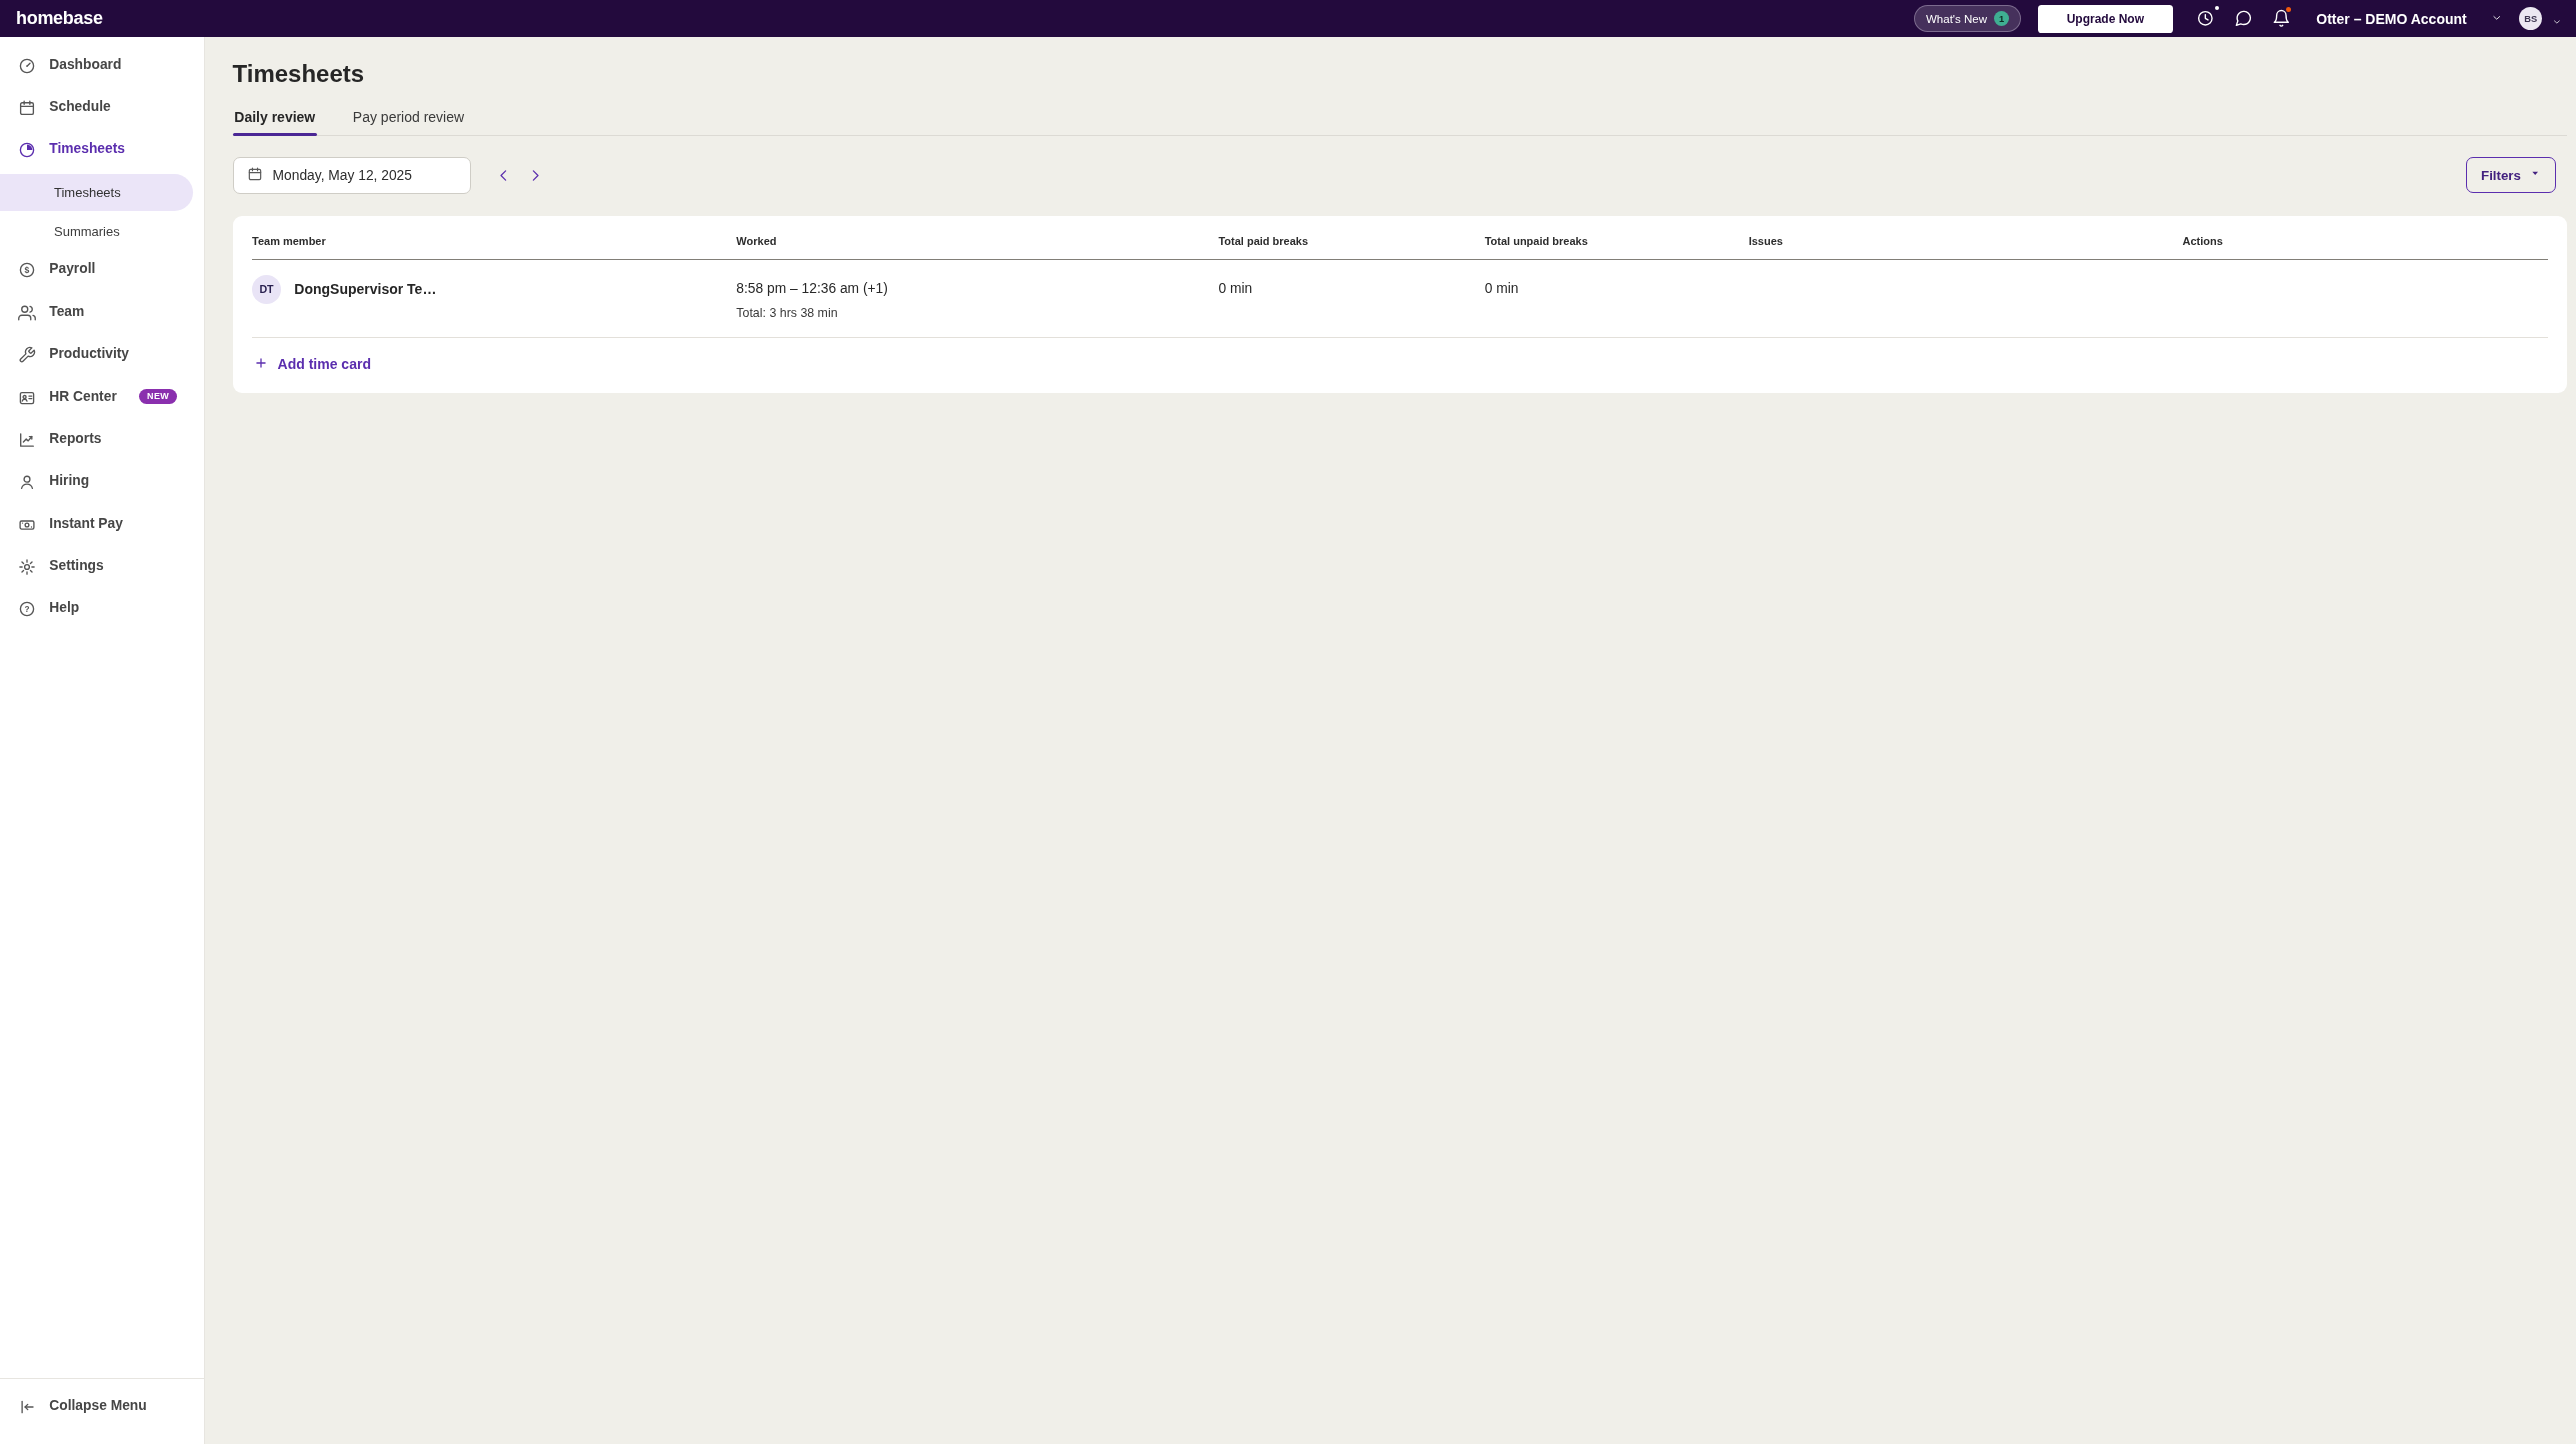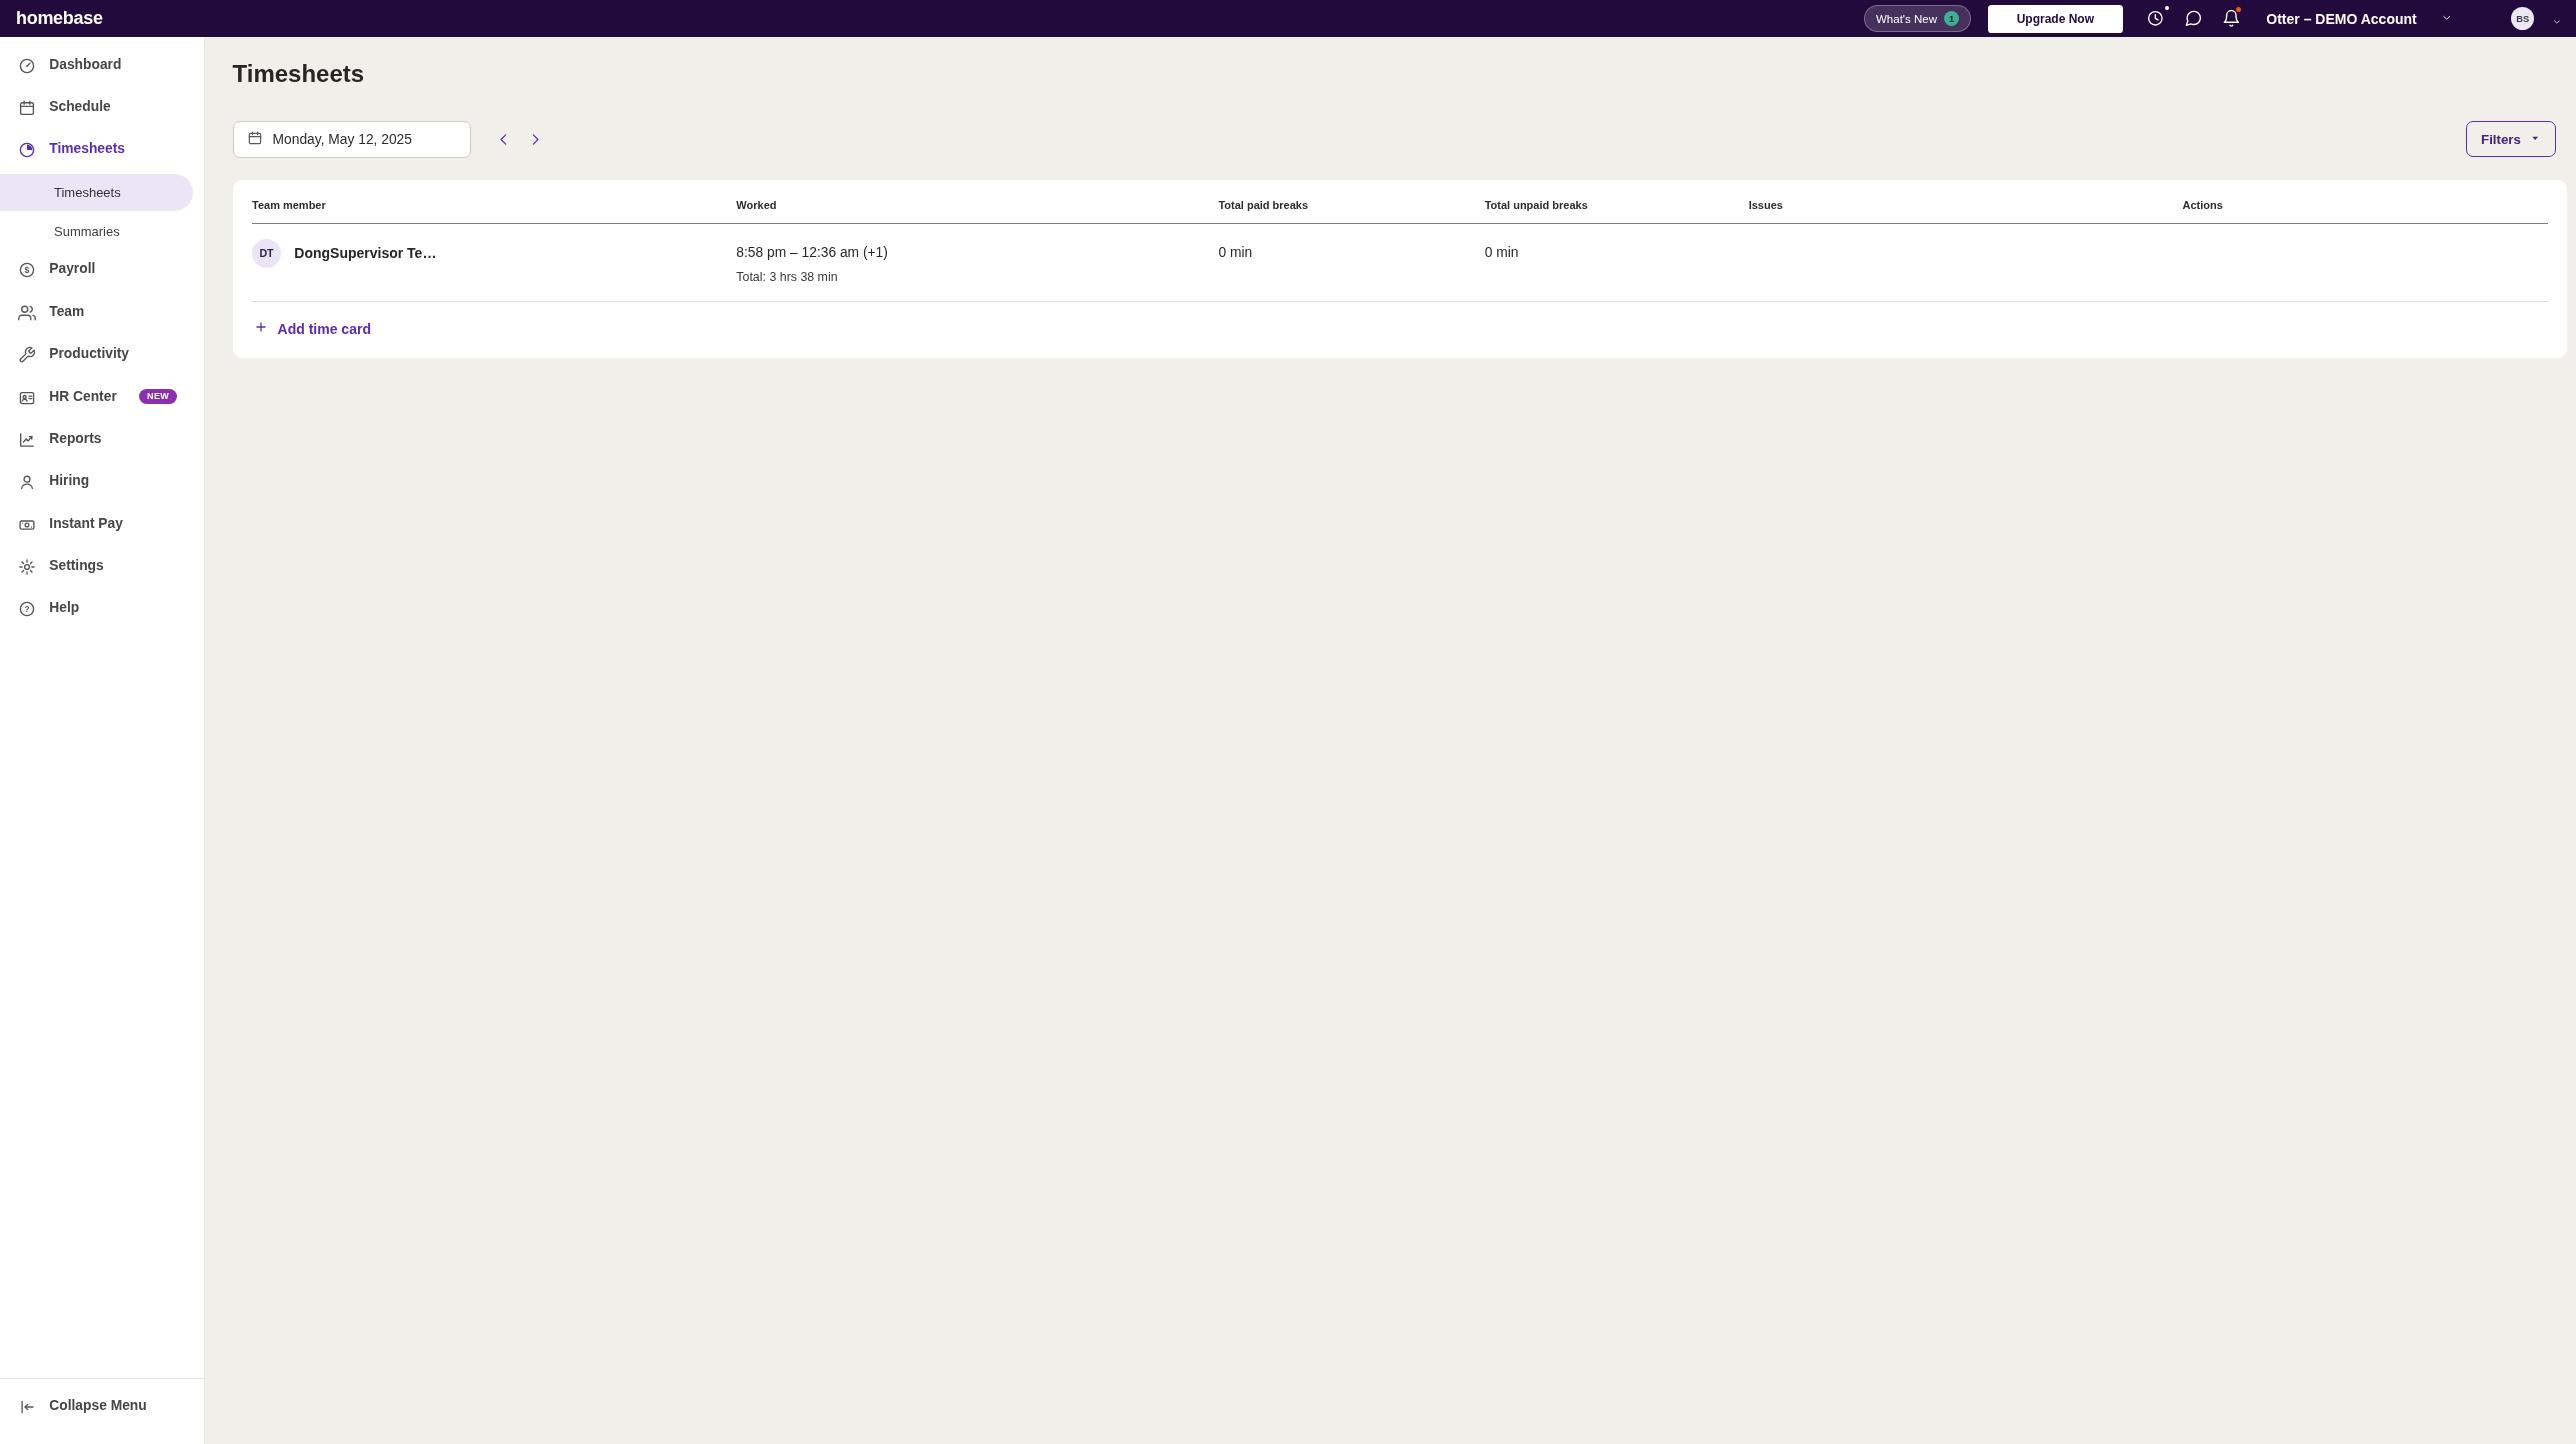--- a/index.html
+++ b/index.html
@@ -36,21 +36,21 @@
     background: #fff; color: #230a3d; font-weight: 700; font-size: 12px;
     border: none; border-radius: 3.6px; padding: 7px 29px; cursor: pointer; font-family: inherit;
     margin-right: 5.3px;
   }
   .icon-btn { position: relative; width: 21px; height: 21px; display: flex; align-items: center; justify-content: center; color: #fff; cursor: pointer; }
   .icon-btn svg { width: 18.7px; height: 18.7px; }
   .dot-white { position: absolute; top: -1.8px; right: -2.7px; width: 4px; height: 4px; border-radius: 50%; background: #fff; }
   .dot-orange { position: absolute; top: -0.9px; right: 0.9px; width: 5.3px; height: 5.3px; border-radius: 50%; background: #f1580c; }
   .account { display: flex; align-items: center; gap: 24px; font-size: 14px; font-weight: 700; cursor: pointer; margin-left: 7px; }
   .account svg { width: 11.5px; height: 11.5px; }
-  .avatar-wrap { display: flex; align-items: flex-end; gap: 18px; cursor: pointer; margin-left: 42px; }
+  .avatar-wrap { display: flex; align-items: flex-end; gap: 10px; cursor: pointer; }
   .avatar {
     width: 23px; height: 23px; border-radius: 50%;
     background: #ece8f2; color: #3c3550; font-size: 9.3px; font-weight: 700;
     display: flex; align-items: center; justify-content: center;
   }
   .avatar-wrap svg { width: 9.8px; height: 9.8px; }
 
   
   .frame { display: flex; flex: 1; min-height: 0; }
 
@@ -310,20 +310,24 @@
                 <path d="M13 8.5 9.5 12l3.5 3.5"></path>
               </svg></span>
           <span>Collapse Menu</span>
         </div>
       </div>
     </nav>
 
     <main class="main">
       <h1 class="page-title">Timesheets</h1>
 
+      <div class="tabs">
+        <div class="tab active">Daily review</div>
+        <div class="tab">Pay period review</div>
+      </div>
 
       <div class="controls">
         <div class="date-picker">
           <span><svg viewBox="0 0 24 24">
                 <rect x="3.5" y="5" width="17" height="15.5" rx="2"></rect>
                 <path d="M3.5 9.8h17M8.2 3v4M15.8 3v4"></path>
               </svg></span>
           <span>Monday, May 12, 2025</span>
         </div>
         <button class="nav-btn nav-prev">

